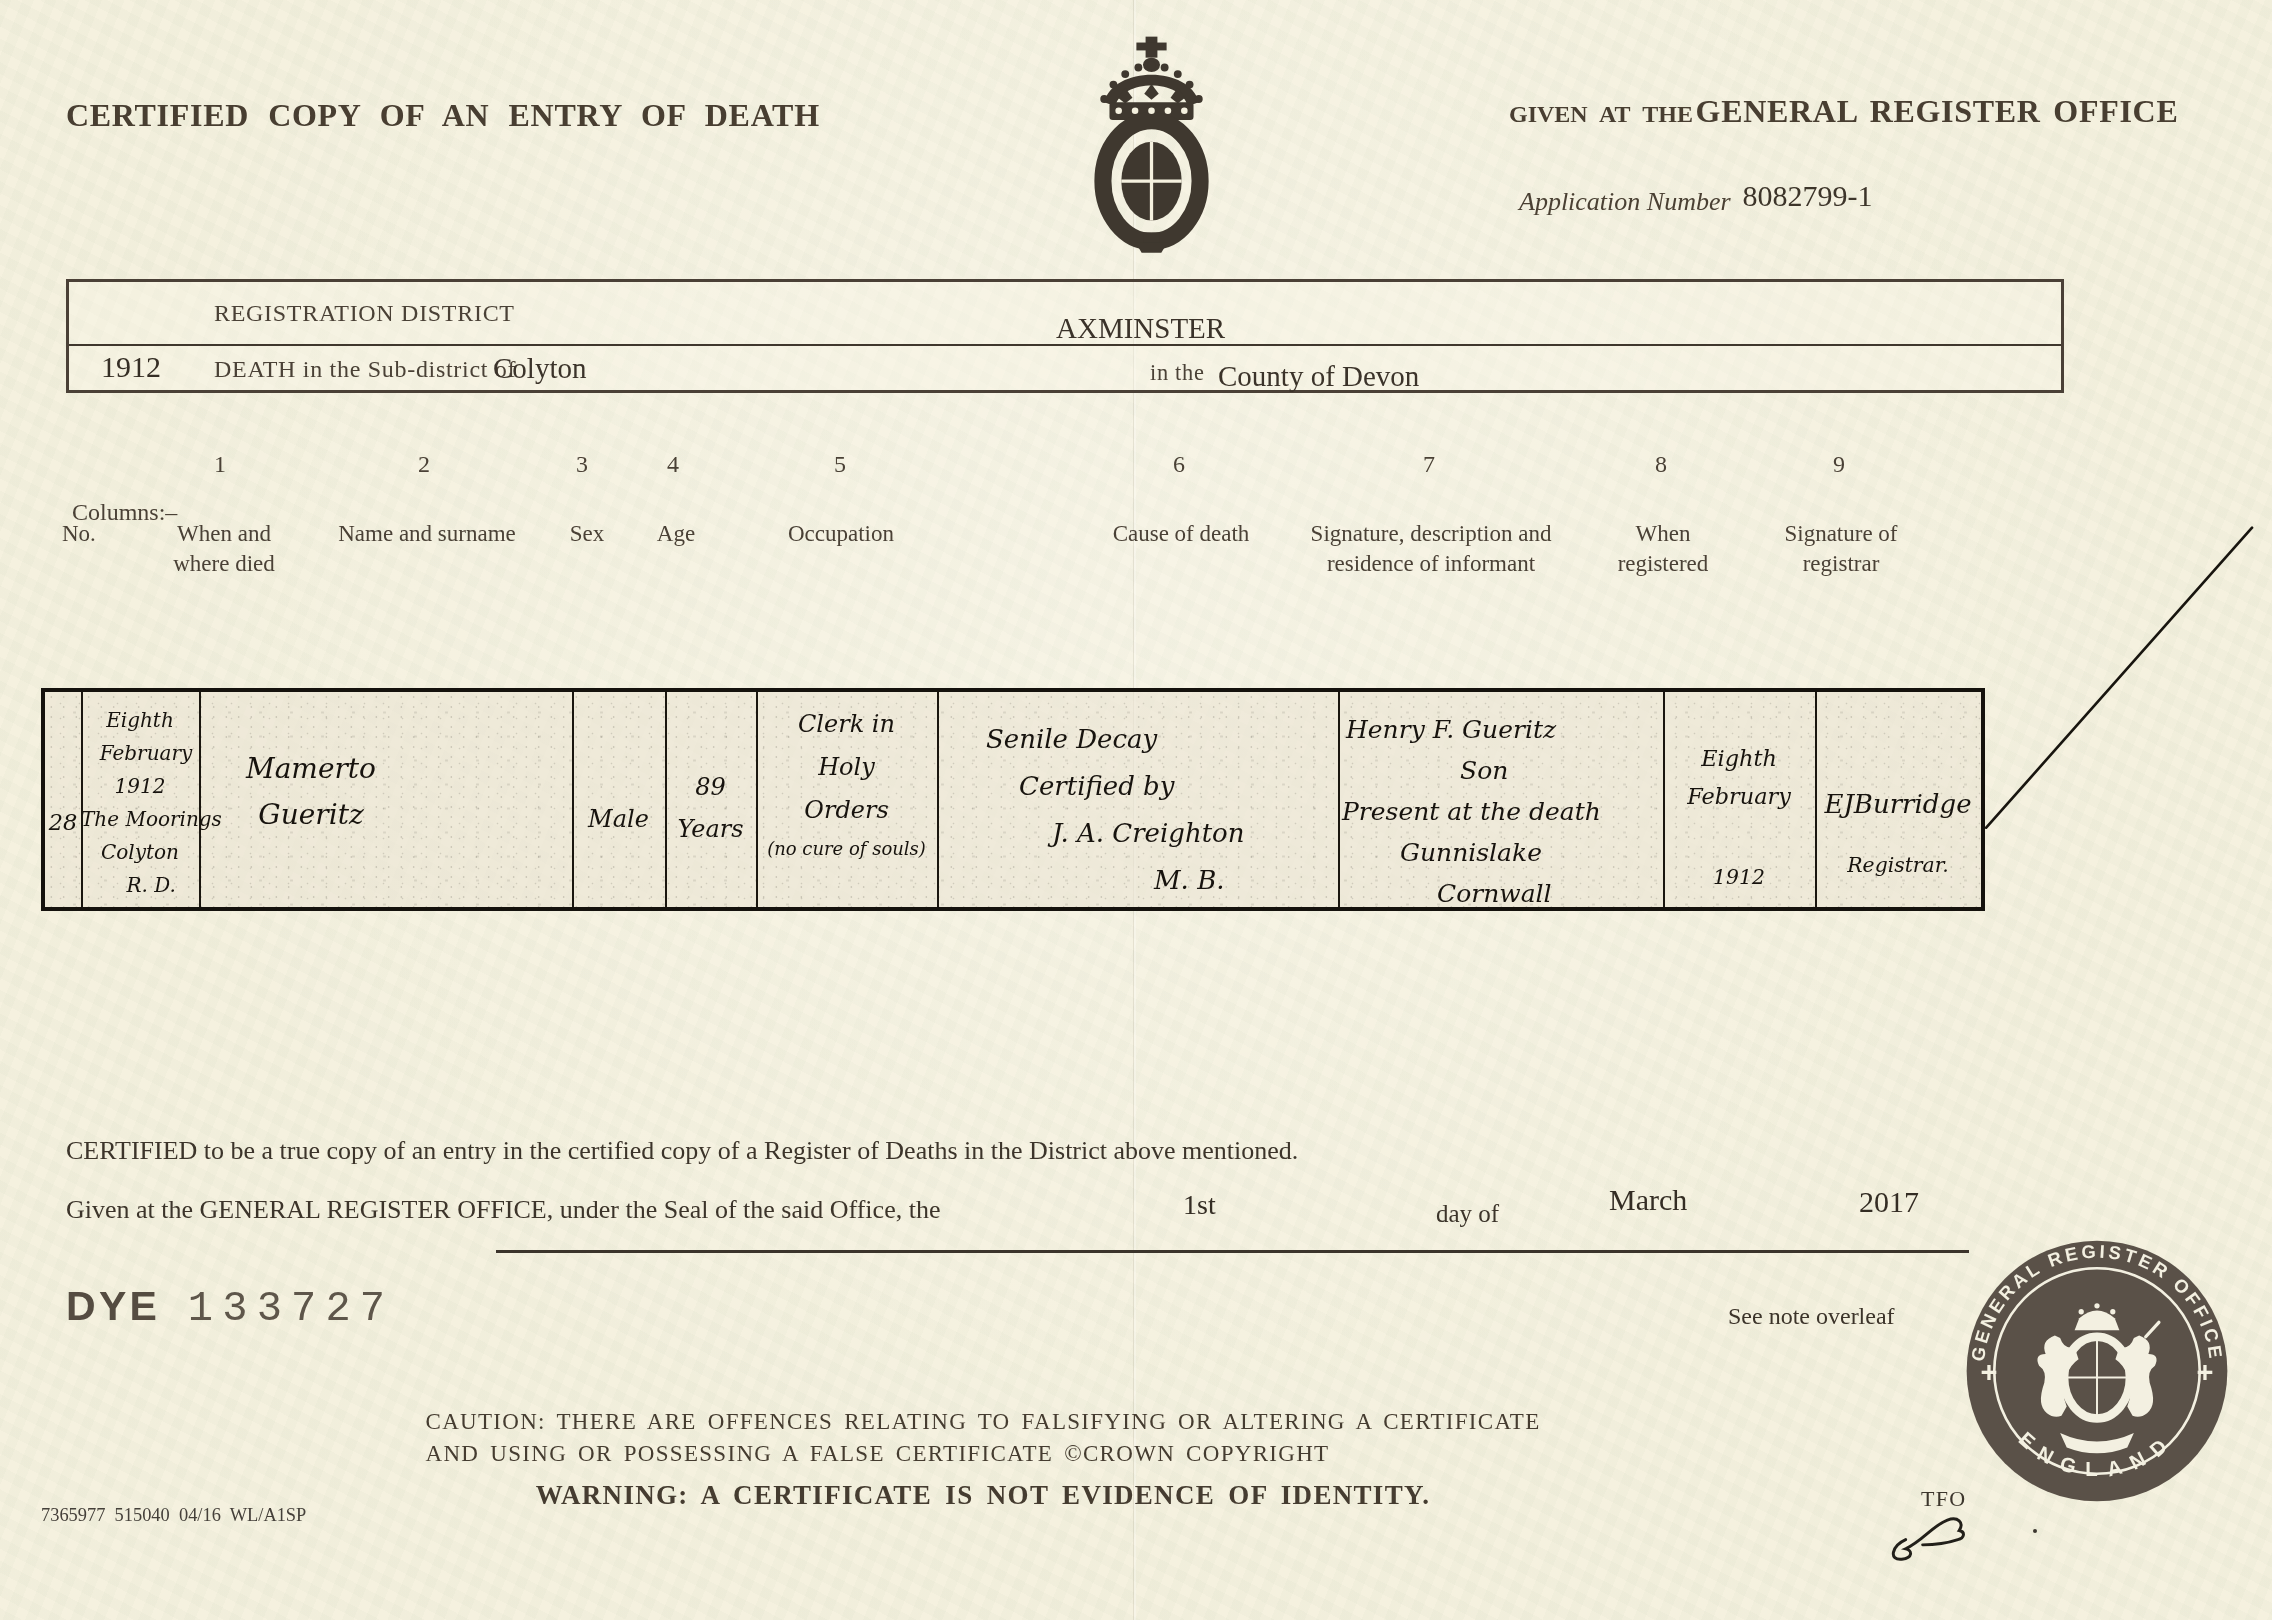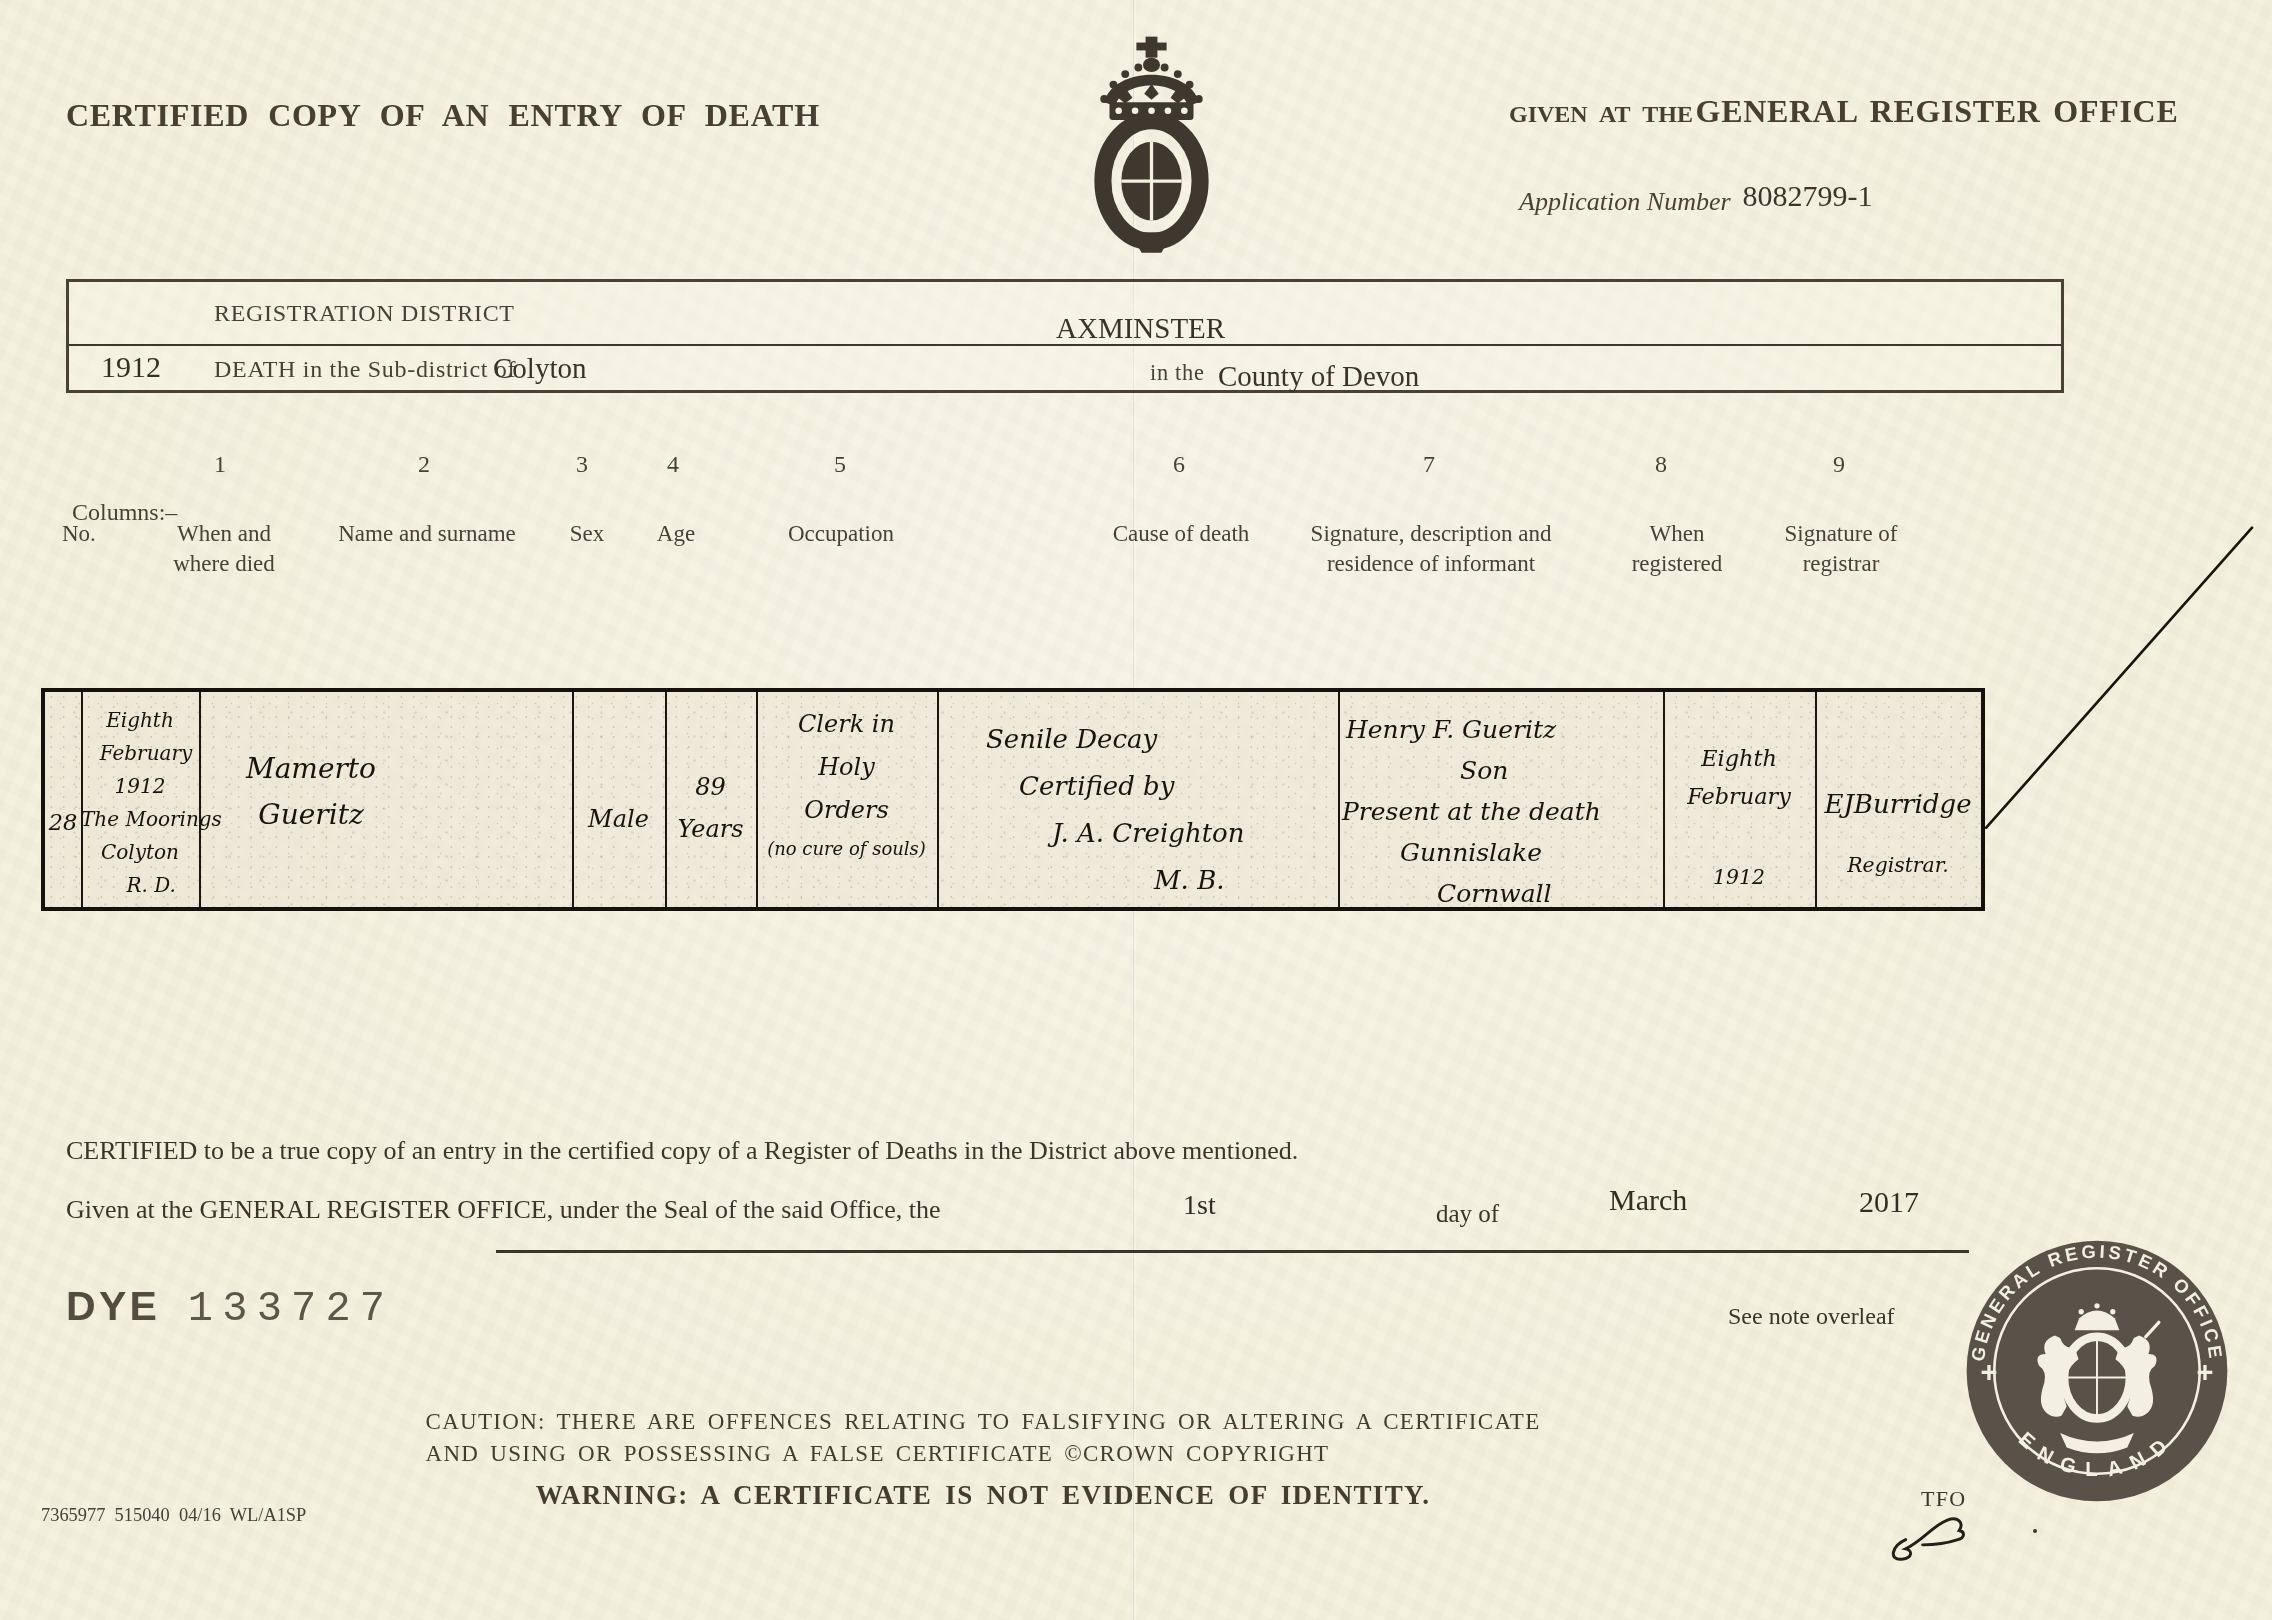--- a/index.html
+++ b/index.html
@@ -156,21 +156,21 @@
   <div class="abs colhead" style="left:841px;top:519px;">
     <div>Occupation</div>
   </div>
   <div class="abs colhead" style="left:1181px;top:519px;">
     <div>Cause of death</div>
   </div>
   <div class="abs colhead" style="left:1431px;top:519px;">
     <div>Signature, description and</div>
     <div>residence of informant</div>
   </div>
-  <div class="abs colhead" style="left:1663px;top:519px;margin-left:14px;">
+  <div class="abs colhead" style="left:1663px;top:519px;">
     <div>When</div>
     <div>registered</div>
   </div>
   <div class="abs colhead" style="left:1841px;top:519px;">
     <div>Signature of</div>
     <div>registrar</div>
   </div>
 
   <svg class="abs" style="left:1977px;top:521px;" width="279" height="312" viewBox="0 0 425 475">
     <line x1="14" y1="467" x2="419" y2="10" stroke="#18150f" stroke-width="4" stroke-linecap="round"></line>

